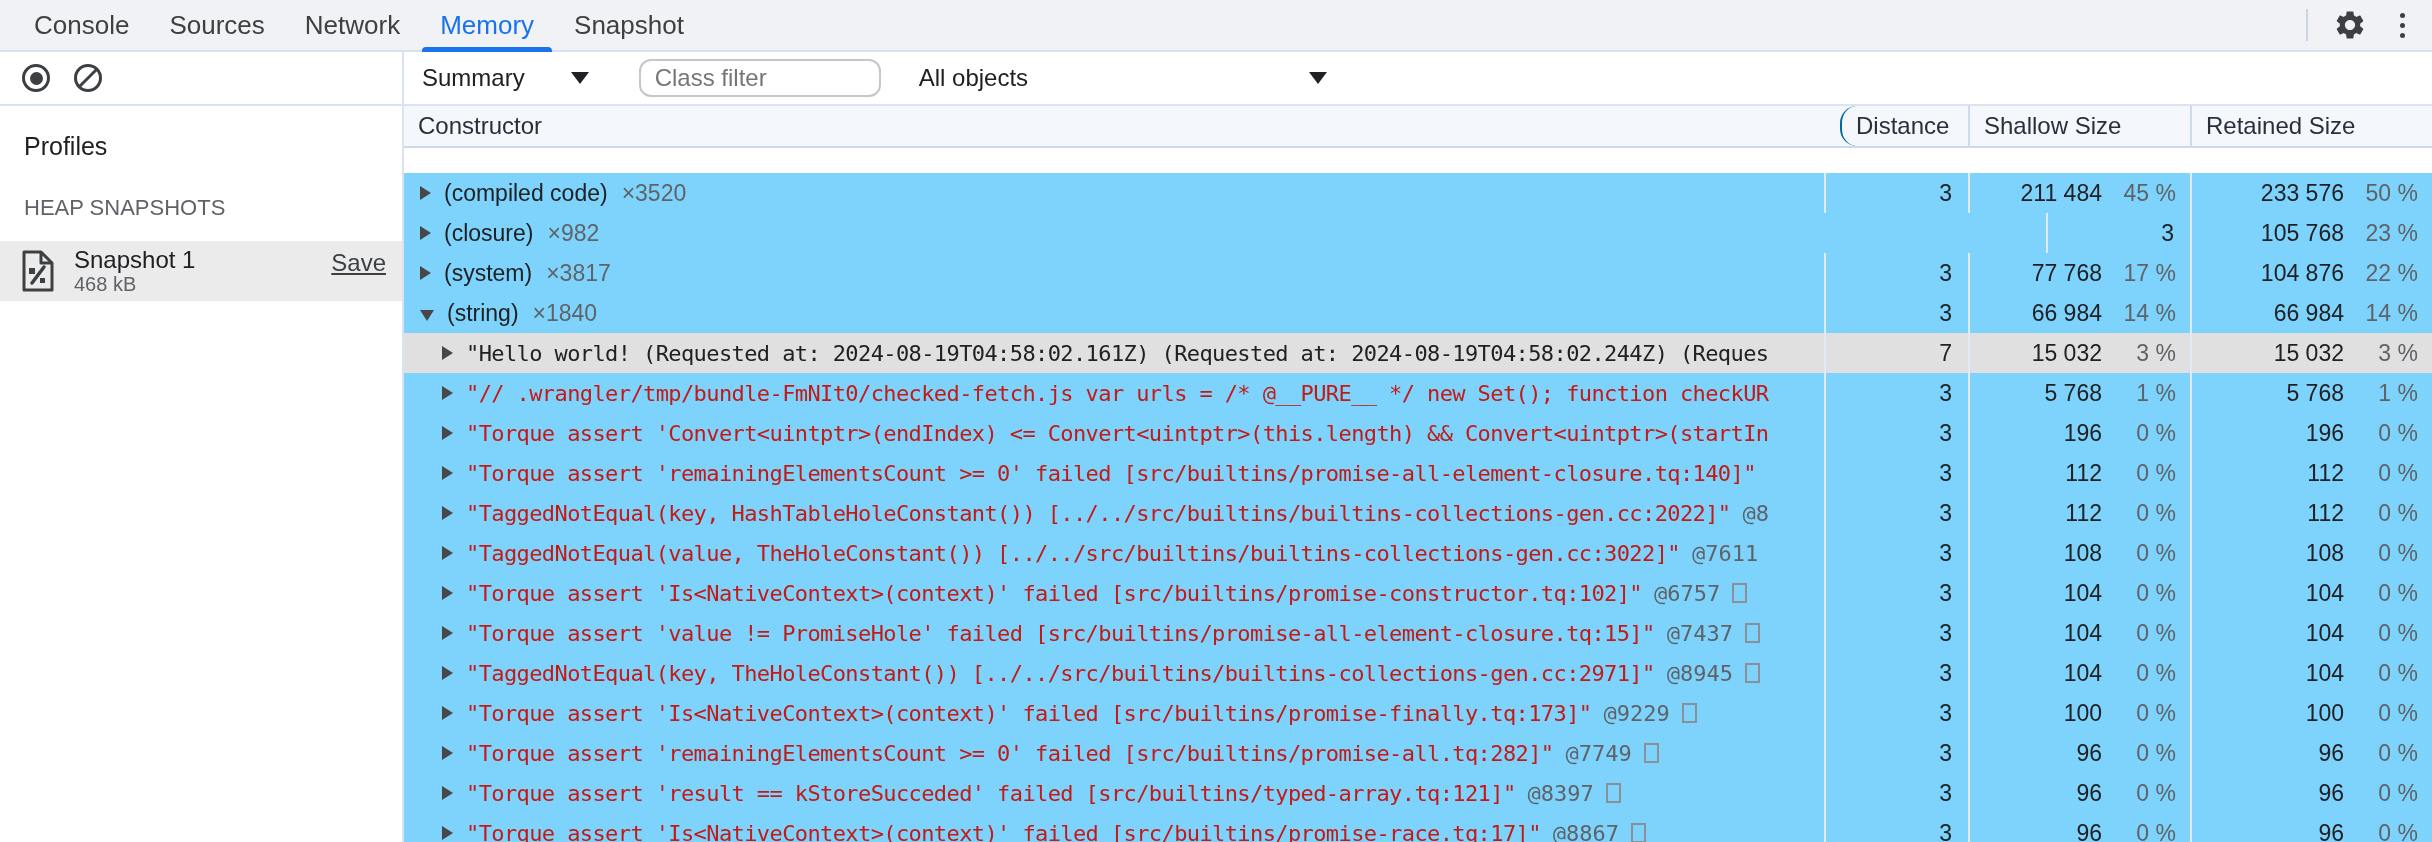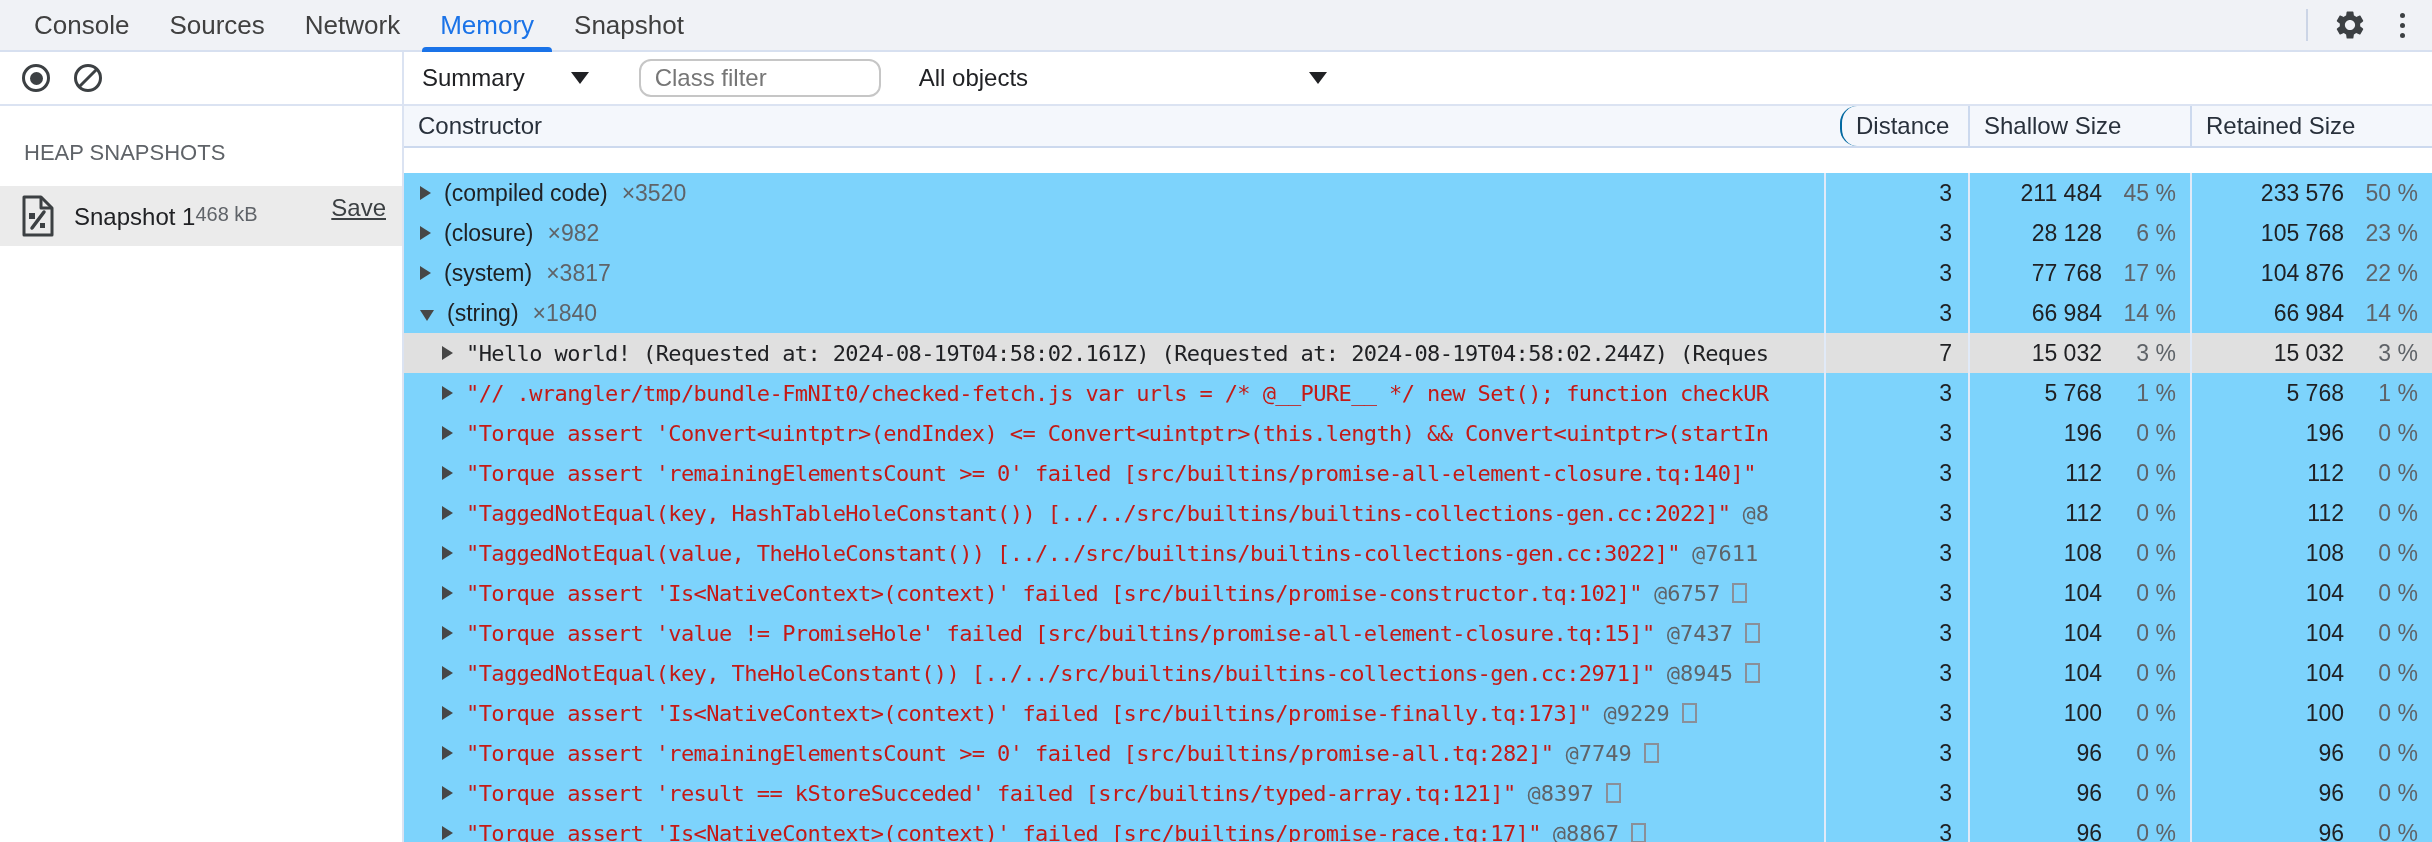--- a/index.html
+++ b/index.html
@@ -42,21 +42,21 @@
   
   .main{position:absolute;top:106px;left:0;right:0;bottom:0;display:flex;}
 
   
   .sidebar{width:404px;flex:none;border-right:2px solid #dbe3f2;box-sizing:border-box;background:#fff;}
   .sidebar-title{font-size:25px;color:#202124;margin:26px 0 0 24px;}
   .sidebar-section{font-size:22px;color:#5f6368;margin:34px 0 20px 24px;}
   .snapshot-item{position:relative;height:60px;background:#ebebeb;display:flex;align-items:center;
                  padding-left:20px;box-sizing:border-box;}
   .snapshot-icon{flex:none;margin-right:18px;display:flex;}
-  .snapshot-meta{display:flex;flex-direction:row;}
+  .snapshot-meta{display:flex;flex-direction:column;}
   .snapshot-name{font-size:24px;color:#202124;line-height:27px;}
   .snapshot-size{font-size:20px;color:#5f6368;line-height:23px;}
   .save-link{position:absolute;right:16px;top:8px;font-size:24px;color:#3c4043;text-decoration:underline;cursor:pointer;}
 
   
   .grid{flex:1;display:flex;flex-direction:column;overflow:hidden;gap:25px;}
   .grid-header{height:42px;flex:none;background:#f4f7fc;border-bottom:2px solid #ccd9ee;display:flex;
                box-sizing:border-box;font-size:24px;color:#28303b;}
   .gh-cell{display:flex;align-items:center;padding-left:14px;box-sizing:border-box;overflow:hidden;}
   .gh-constructor{flex:1;}
@@ -135,20 +135,21 @@
       <div class="dd objects-dd">
         <span>All objects</span>
         <span class="caret"></span>
       </div>
     </div>
   </div>
 
   <div class="main">
 
     <div class="sidebar">
+      <div class="sidebar-title">Profiles</div>
       <div class="sidebar-section">HEAP SNAPSHOTS</div>
       <div class="snapshot-item">
         <span class="snapshot-icon">
           <svg width="36" height="44" viewBox="0 0 36 44" fill="none">
             <path d="M4 3 H21 L32 14 V41 H4 Z" stroke="#3c4043" stroke-width="3" stroke-linejoin="round"></path>
             <path d="M21 3 V14 H32" stroke="#3c4043" stroke-width="3" stroke-linejoin="round"></path>
             <rect x="9" y="19" width="6" height="6" fill="#3c4043"></rect>
             <path d="M24 18 L12 34" stroke="#3c4043" stroke-width="3.5" stroke-linecap="round"></path>
             <rect x="20" y="29" width="5" height="5" fill="#3c4043"></rect>
           </svg>
@@ -185,24 +186,20 @@
       <span class="pct">50 %</span>
     </div>
   </div>
           <div class="row">
     <div class="cell c-constructor">
       <span class="tri tri-collapsed"></span>
     <span class="cat-name">(closure)</span>
               <span class="cat-count">×982</span>
             </div>
     <div class="cell c-distance">3</div>
-    <div class="cell c-shallow">
-      <span class="num">28 128</span>
-      <span class="pct">6 %</span>
-    </div>
     <div class="cell c-retained">
       <span class="num">105 768</span>
       <span class="pct">23 %</span>
     </div>
   </div>
           <div class="row">
     <div class="cell c-constructor">
       <span class="tri tri-collapsed"></span>
     <span class="cat-name">(system)</span>
               <span class="cat-count">×3817</span>

